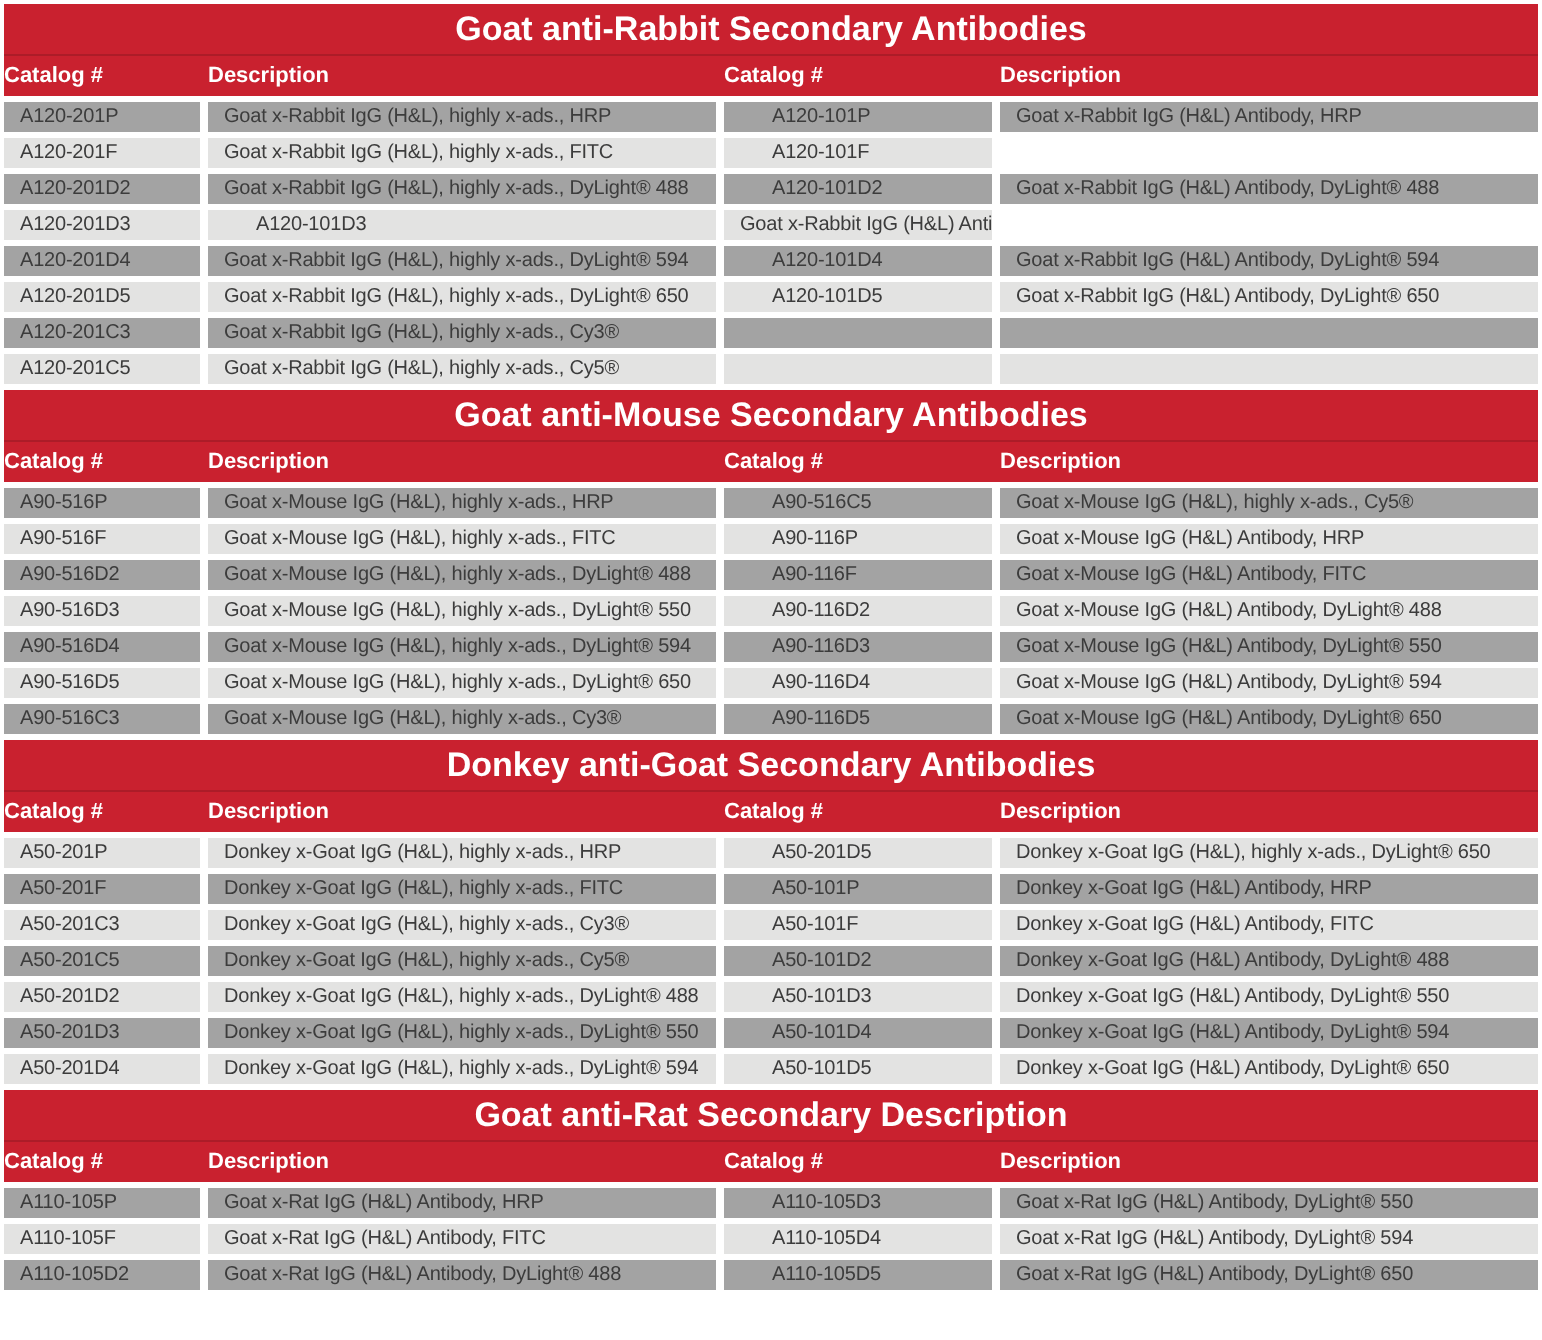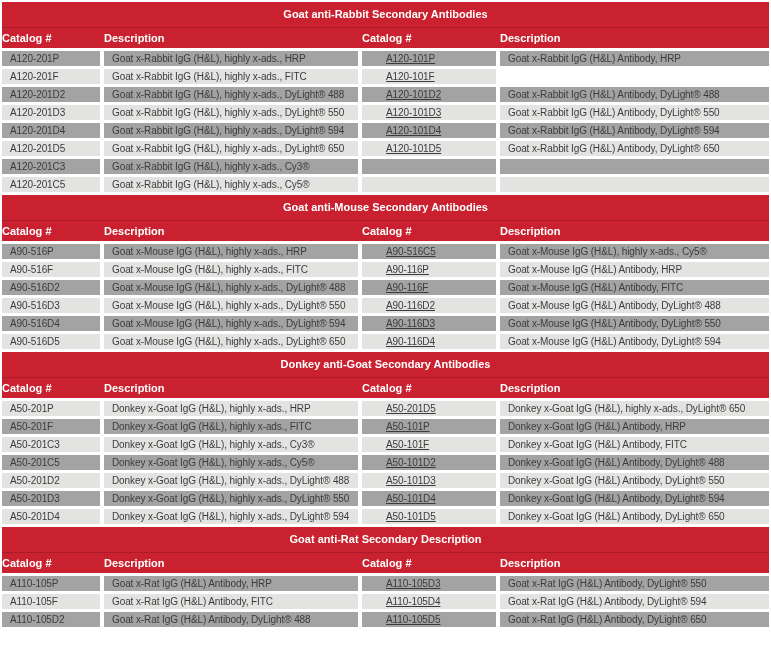--- a/index.html
+++ b/index.html
@@ -11,21 +11,21 @@
     overflow: hidden;
   }
   .catalog { padding: 2px; }
 
   .section { margin: 0; }
 
   .title-row {
     background: var(--red);
     color: #ffffff;
     font-weight: bold;
-    font-size: 11px;
+    font-size: 17px;
     text-align: center;
     height: 26px;
     line-height: 25px;
     border-bottom: 1px solid rgba(0,0,0,0.14);
   }
 
   .header-row {
     background: var(--red);
     display: grid;
     grid-template-columns: 98px 254px 134px 1fr;
@@ -52,21 +52,21 @@
   .cell {
     font-size: 10px;
     letter-spacing: -0.1px;
     color: var(--text);
     line-height: 15px;
     white-space: nowrap;
     overflow: hidden;
   }
   .cell.cat1  { padding-left: 8px; }
   .cell.desc1 { padding-left: 8px; }
-  .cell.cat2  { padding-left: 24px; text-decoration: underline; }
+  .cell.cat2  { padding-left: 24px; }
   .cell.desc2 { padding-left: 8px; }
   .row.gray  .cell { background: var(--gray); }
   .row.white .cell { background: #a3a3a3; }
 </style>
 </head>
 <body style="--red: #C9212F; --gray: #E3E3E2; --text: #3C3C3C;">
 
 <div class="catalog" id="catalog-root">
   <div class="section">
     <div class="title-row">Goat anti-Rabbit Secondary Antibodies</div>
@@ -89,21 +89,20 @@
           <div class="cell cat2">A120-101F</div>
         </div>
         <div class="row white">
           <div class="cell cat1">A120-201D2</div>
           <div class="cell desc1">Goat x-Rabbit IgG (H&amp;L), highly x-ads., DyLight® 488</div>
           <div class="cell cat2">A120-101D2</div>
           <div class="cell desc2">Goat x-Rabbit IgG (H&amp;L) Antibody, DyLight® 488</div>
         </div>
         <div class="row gray">
           <div class="cell cat1">A120-201D3</div>
-          <div class="cell desc1">Goat x-Rabbit IgG (H&amp;L), highly x-ads., DyLight® 550</div>
           <div class="cell cat2">A120-101D3</div>
           <div class="cell desc2">Goat x-Rabbit IgG (H&amp;L) Antibody, DyLight® 550</div>
         </div>
         <div class="row white">
           <div class="cell cat1">A120-201D4</div>
           <div class="cell desc1">Goat x-Rabbit IgG (H&amp;L), highly x-ads., DyLight® 594</div>
           <div class="cell cat2">A120-101D4</div>
           <div class="cell desc2">Goat x-Rabbit IgG (H&amp;L) Antibody, DyLight® 594</div>
         </div>
         <div class="row gray">
@@ -165,20 +164,26 @@
           <div class="cell desc1">Goat x-Mouse IgG (H&amp;L), highly x-ads., DyLight® 594</div>
           <div class="cell cat2">A90-116D3</div>
           <div class="cell desc2">Goat x-Mouse IgG (H&amp;L) Antibody, DyLight® 550</div>
         </div>
         <div class="row gray">
           <div class="cell cat1">A90-516D5</div>
           <div class="cell desc1">Goat x-Mouse IgG (H&amp;L), highly x-ads., DyLight® 650</div>
           <div class="cell cat2">A90-116D4</div>
           <div class="cell desc2">Goat x-Mouse IgG (H&amp;L) Antibody, DyLight® 594</div>
         </div>
+        <div class="row white">
+          <div class="cell cat1">A90-516C3</div>
+          <div class="cell desc1">Goat x-Mouse IgG (H&amp;L), highly x-ads., Cy3®</div>
+          <div class="cell cat2">A90-116D5</div>
+          <div class="cell desc2">Goat x-Mouse IgG (H&amp;L) Antibody, DyLight® 650</div>
+        </div>
       </div>
   </div>
 
   <div class="section">
     <div class="title-row">Donkey anti-Goat Secondary Antibodies</div>
     <div class="header-row">
         <div class="header-cell">Catalog #</div>
         <div class="header-cell">Description</div>
         <div class="header-cell">Catalog #</div>
         <div class="header-cell">Description</div>

